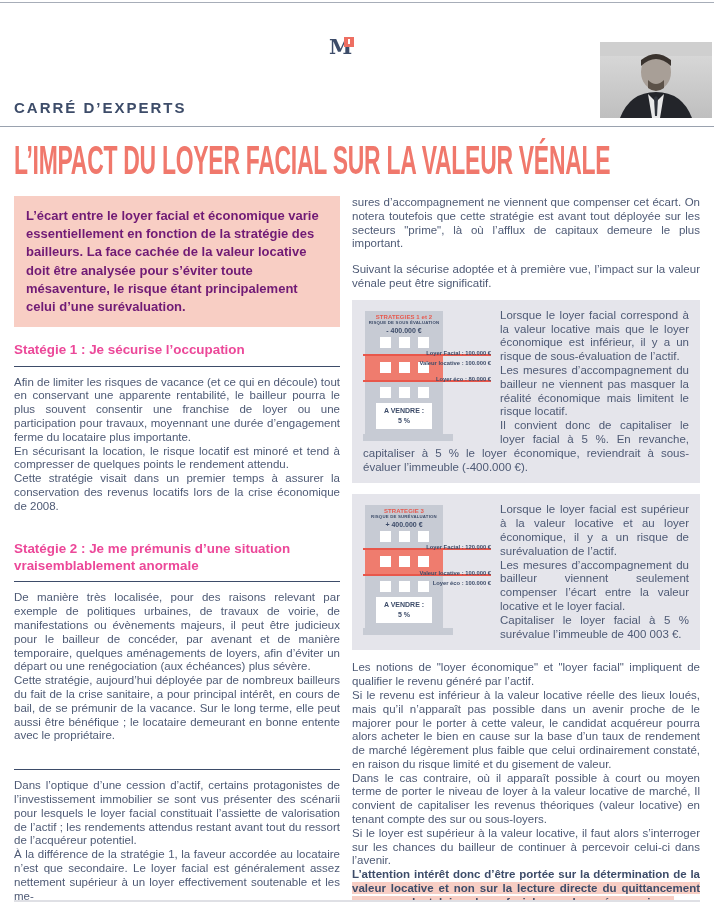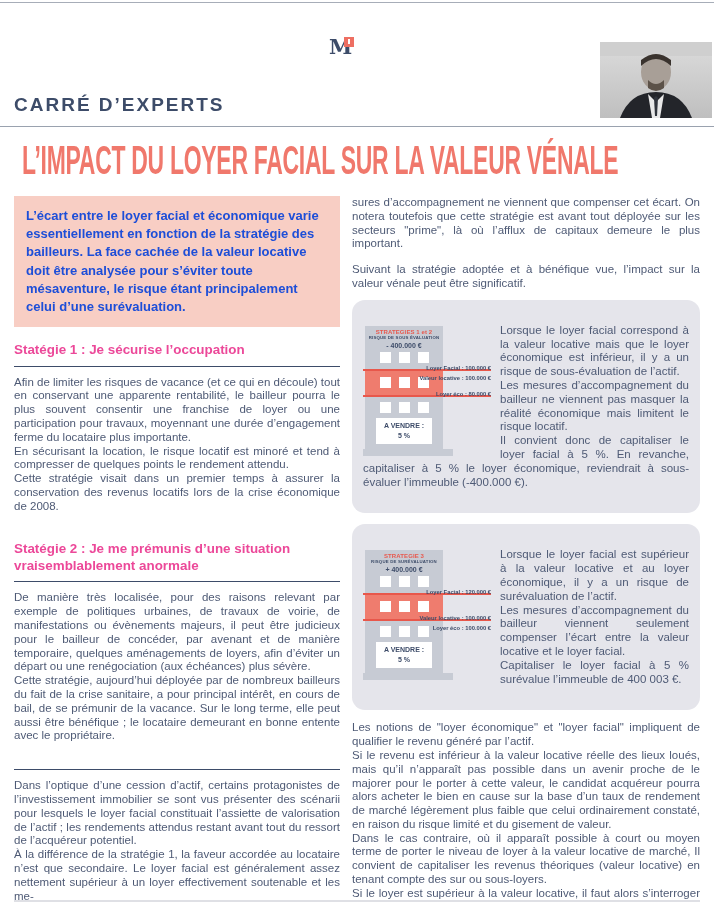--- a/index.html
+++ b/index.html
@@ -9,47 +9,47 @@
     font-family:"Liberation Sans", sans-serif;
     color:#4e5a75;
   }
   .topline{position:absolute;top:2px;left:0;right:0;height:1px;background:#a7adb8;}
   
   .header{position:relative;height:126px;border-bottom:1px solid #9aa2af;}
   .brand{position:absolute;left:329px;top:36px;width:30px;height:24px;}
   .brand .m{font-family:"DejaVu Serif", serif;font-weight:bold;font-size:21px;color:#3d4c69;line-height:1;}
   .brand .sq{position:absolute;left:15px;top:1px;width:10px;height:10px;background:#ee6f62;}
   .brand .sq i{position:absolute;left:4px;top:2px;width:2px;height:5px;background:#fff;}
-  .kicker{position:absolute;left:14px;bottom:10px;font-size:19px;font-weight:bold;letter-spacing:2px;color:#3d4c69;}
+  .kicker{position:absolute;left:14px;bottom:10px;font-size:15px;font-weight:bold;letter-spacing:2px;color:#3d4c69;}
   .byline{position:absolute;right:122px;top:88px;text-align:right;font-size:10.5px;line-height:1.35;color:#3d4c69;}
   .photo{position:absolute;right:2px;top:42px;width:112px;height:76px;}
   
-  .headline{padding:13px 14px 9px 22px;}
+  .headline{padding:13px 14px 9px 14px;}
   .headline span{
     display:inline-block;white-space:nowrap;
     font-size:41px;font-weight:bold;letter-spacing:-0.5px;color:#f0786c;
     transform:scaleX(0.56);transform-origin:left center;line-height:1.0;
   }
   
   .columns{display:flex;gap:12px;padding:6px 14px 0 14px;font-size:11.5px;line-height:13.8px;text-align:justify;}
   .col-left{width:326px;flex:none;}
   .col-right{width:348px;flex:none;}
   p{margin:0;}
   .gap{margin-top:12px;}
   
   .intro{
-    background:#f8cec4;color:#1d4ed8;font-weight:bold;
+    background:#f8cec4;color:#701a75;font-weight:bold;
     font-size:13px;line-height:18.2px;padding:11px 12px;margin-bottom:14px;text-align:left;
   }
   
   .sec{margin-top:26px;}
   .sec-h{font-size:13.4px;font-weight:bold;color:#ec4899;line-height:1.3;text-align:left;}
   .rule{border:0;border-top:1.5px solid #3d4c69;margin:7px 0 9px 0;}
   
-  .gbox{background:#e5e5eb;padding:24px 11px;margin:9px 0 11px 0;overflow:hidden;border-radius:13px;}
+  .gbox{background:#e5e5eb;padding:9px 11px;margin:9px 0 11px 0;overflow:hidden;}
   .gbox p{color:#4e5a75;}
   
   .diagram{position:relative;float:left;width:128px;height:134px;margin:0 9px 2px 0;}
   .bldg{position:absolute;left:2px;top:2px;width:78px;bottom:8px;background:#c7cbd4;}
   .bldg-head{padding-top:3px;text-align:center;line-height:1.15;}
   .d-title{color:#e8584d;font-size:6px;font-weight:bold;letter-spacing:0.1px;}
   .d-sub{color:#3d4c69;font-size:4.3px;font-weight:bold;letter-spacing:0.2px;}
   .d-amt{color:#3d4c69;font-size:7px;font-weight:bold;margin-top:1px;}
   .win-row{position:absolute;left:0;width:78px;display:flex;justify-content:center;gap:8px;}
   .win{width:11px;height:11px;background:#ffffff;flex:none;}
@@ -128,21 +128,21 @@
 
     <div class="sec">
       <hr class="rule">
       <p>Dans l’optique d’une cession d’actif, certains protagonistes de l’investissement immobilier se sont vus présenter des scénarii pour lesquels le loyer facial constituait l’assiette de valorisation de l’actif ; les rendements attendus restant avant tout du ressort de l’acquéreur potentiel.</p>
       <p>À la différence de la stratégie 1, la faveur accordée au locataire n’est que secondaire. Le loyer facial est généralement assez nettement supérieur à un loyer effectivement soutenable et les me-</p>
     </div>
   </div>
 
   <div class="col-right">
     <p>sures d’accompagnement ne viennent que compenser cet écart. On notera toutefois que cette stratégie est avant tout déployée sur les secteurs "prime", là où l’afflux de capitaux demeure le plus important.</p>
-    <p class="gap">Suivant la stratégie adoptée et à bénéfique vue, l’impact sur la valeur vénale peut être significatif.</p>
+    <p class="gap">Suivant la sécurise adoptée et à première vue, l’impact sur la valeur vénale peut être significatif.</p>
 
     <div class="gbox">
       <div class="diagram dg1">
         <div class="bldg">
           <div class="bldg-head">
             <div class="d-title">STRATEGIES 1 et 2</div>
             <div class="d-sub">RISQUE DE SOUS ÉVALUATION</div>
             <div class="d-amt">- 400.000 €</div>
           </div>
           <div class="win-row row1">

